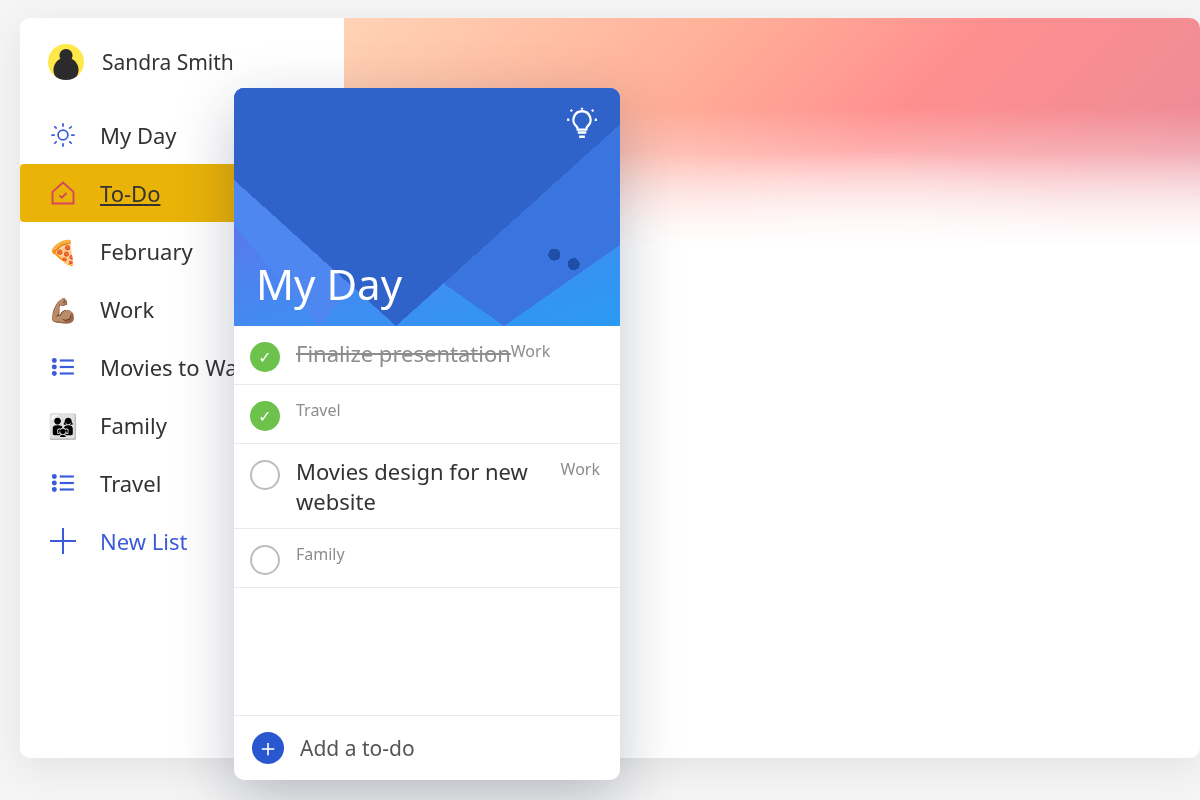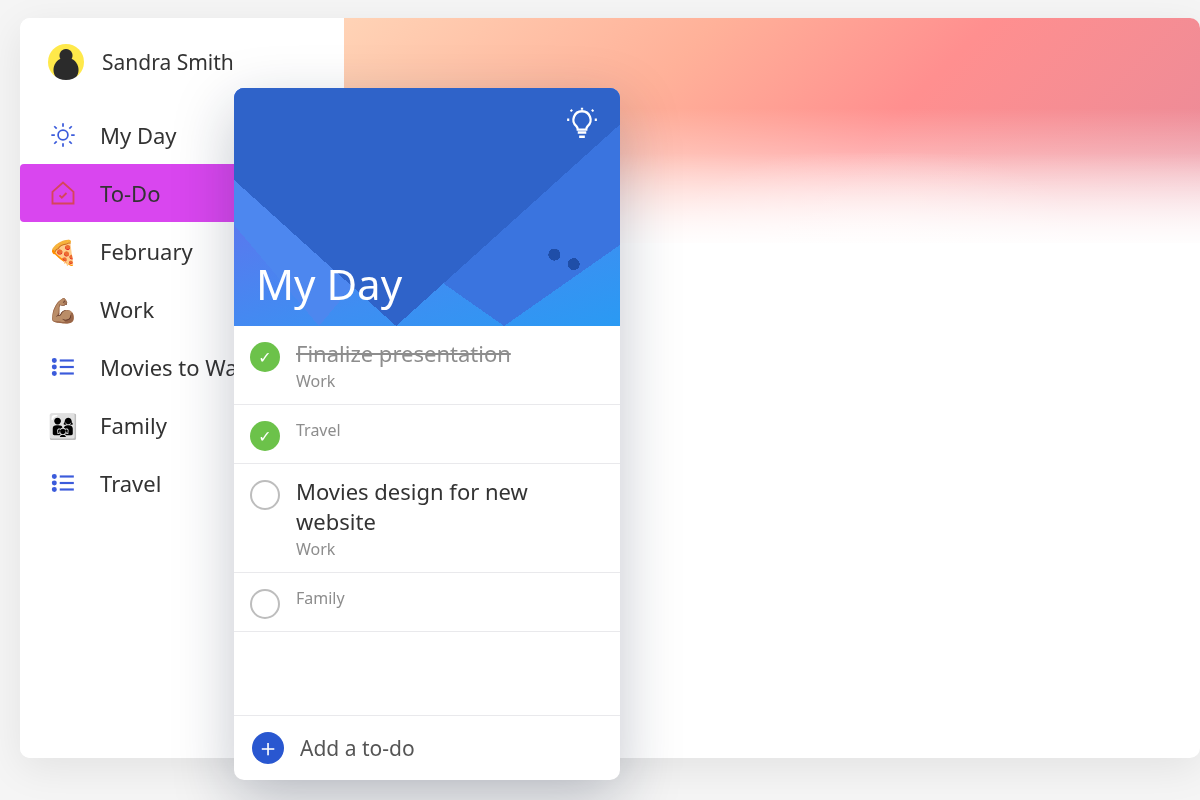--- a/index.html
+++ b/index.html
@@ -22,21 +22,21 @@
                 radial-gradient(circle at 50% 72%, #2b2b2b 0 12px, transparent 13px),
                 #ffe94a;
   }
   .user-name { font-size: 21px; color: #333; }
 
   .nav-item {
     display: flex; align-items: center; gap: 22px;
     padding: 14px 28px; font-size: 22px; color: #333;
     cursor: pointer; border-radius: 4px;
   }
-  .nav-item.selected { background: #d946ef; }
+  .nav-item.selected { background: #eab308; text-decoration: underline; }
   .nav-icon { width: 30px; height: 30px; display:flex; align-items:center; justify-content:center; font-size: 24px; }
   .nav-label { flex: 1; white-space: nowrap; overflow: hidden; }
 
   .new-list { color: #3b5bdb; }
   .plus-thin {
     width: 26px; height: 26px; position: relative;
   }
   .plus-thin::before, .plus-thin::after {
     content: ""; position: absolute; background: #3b5bdb;
   }
@@ -101,21 +101,21 @@
   .task {
     display: flex; align-items: flex-start; gap: 16px;
     padding: 12px 20px 12px 16px; border-bottom: 1px solid #e9e9ec;
   }
   .check {
     width: 30px; height: 30px; border-radius: 50%; flex: none;
     display:flex; align-items:center; justify-content:center; margin-top: 4px;
   }
   .check.open  { border: 2px solid #bdbdbd; }
   .check.done  { background: #6cc24a; color: #fff; font-size: 16px; }
-  .task-main   { display: flex; flex-direction: column; }
+  .task-main   { display: flex; }
   .task-title  { font-size: 22px; color: #333; }
   .task.done .task-title { color: #8d8d8d; text-decoration: line-through; }
   .task-list   { font-size: 16px; color: #8d8d8d; margin-top: 2px; }
 
   .add-row {
     display: flex; align-items: center; gap: 16px;
     padding: 16px 18px; border-top: 1px solid #e9e9ec;
   }
   .add-circle {
     width: 32px; height: 32px; border-radius: 50%; background: #2957d0;
@@ -205,20 +205,26 @@
               <line x1="9" y1="6" x2="22" y2="6"></line>
             <circle cx="4" cy="12" r="1.3" fill="#3b5bdb"></circle>
               <line x1="9" y1="12" x2="22" y2="12"></line>
             <circle cx="4" cy="18" r="1.3" fill="#3b5bdb"></circle>
               <line x1="9" y1="18" x2="22" y2="18"></line>
           </svg>
         </span>
         <span class="nav-label">Travel</span>
       </div>
 
+      <div class="nav-item new-list">
+        <span class="nav-icon">
+            <span class="plus-thin"></span>
+          </span>
+        <span class="nav-label">New List</span>
+      </div>
     </aside>
 
     <section class="main-pane">
       <div class="hero"></div>
       <div class="main-tasks">
         <div class="mtask done">
           <span class="ring"></span>
           <span>to practice</span>
         </div>
         <div class="mtask done">

